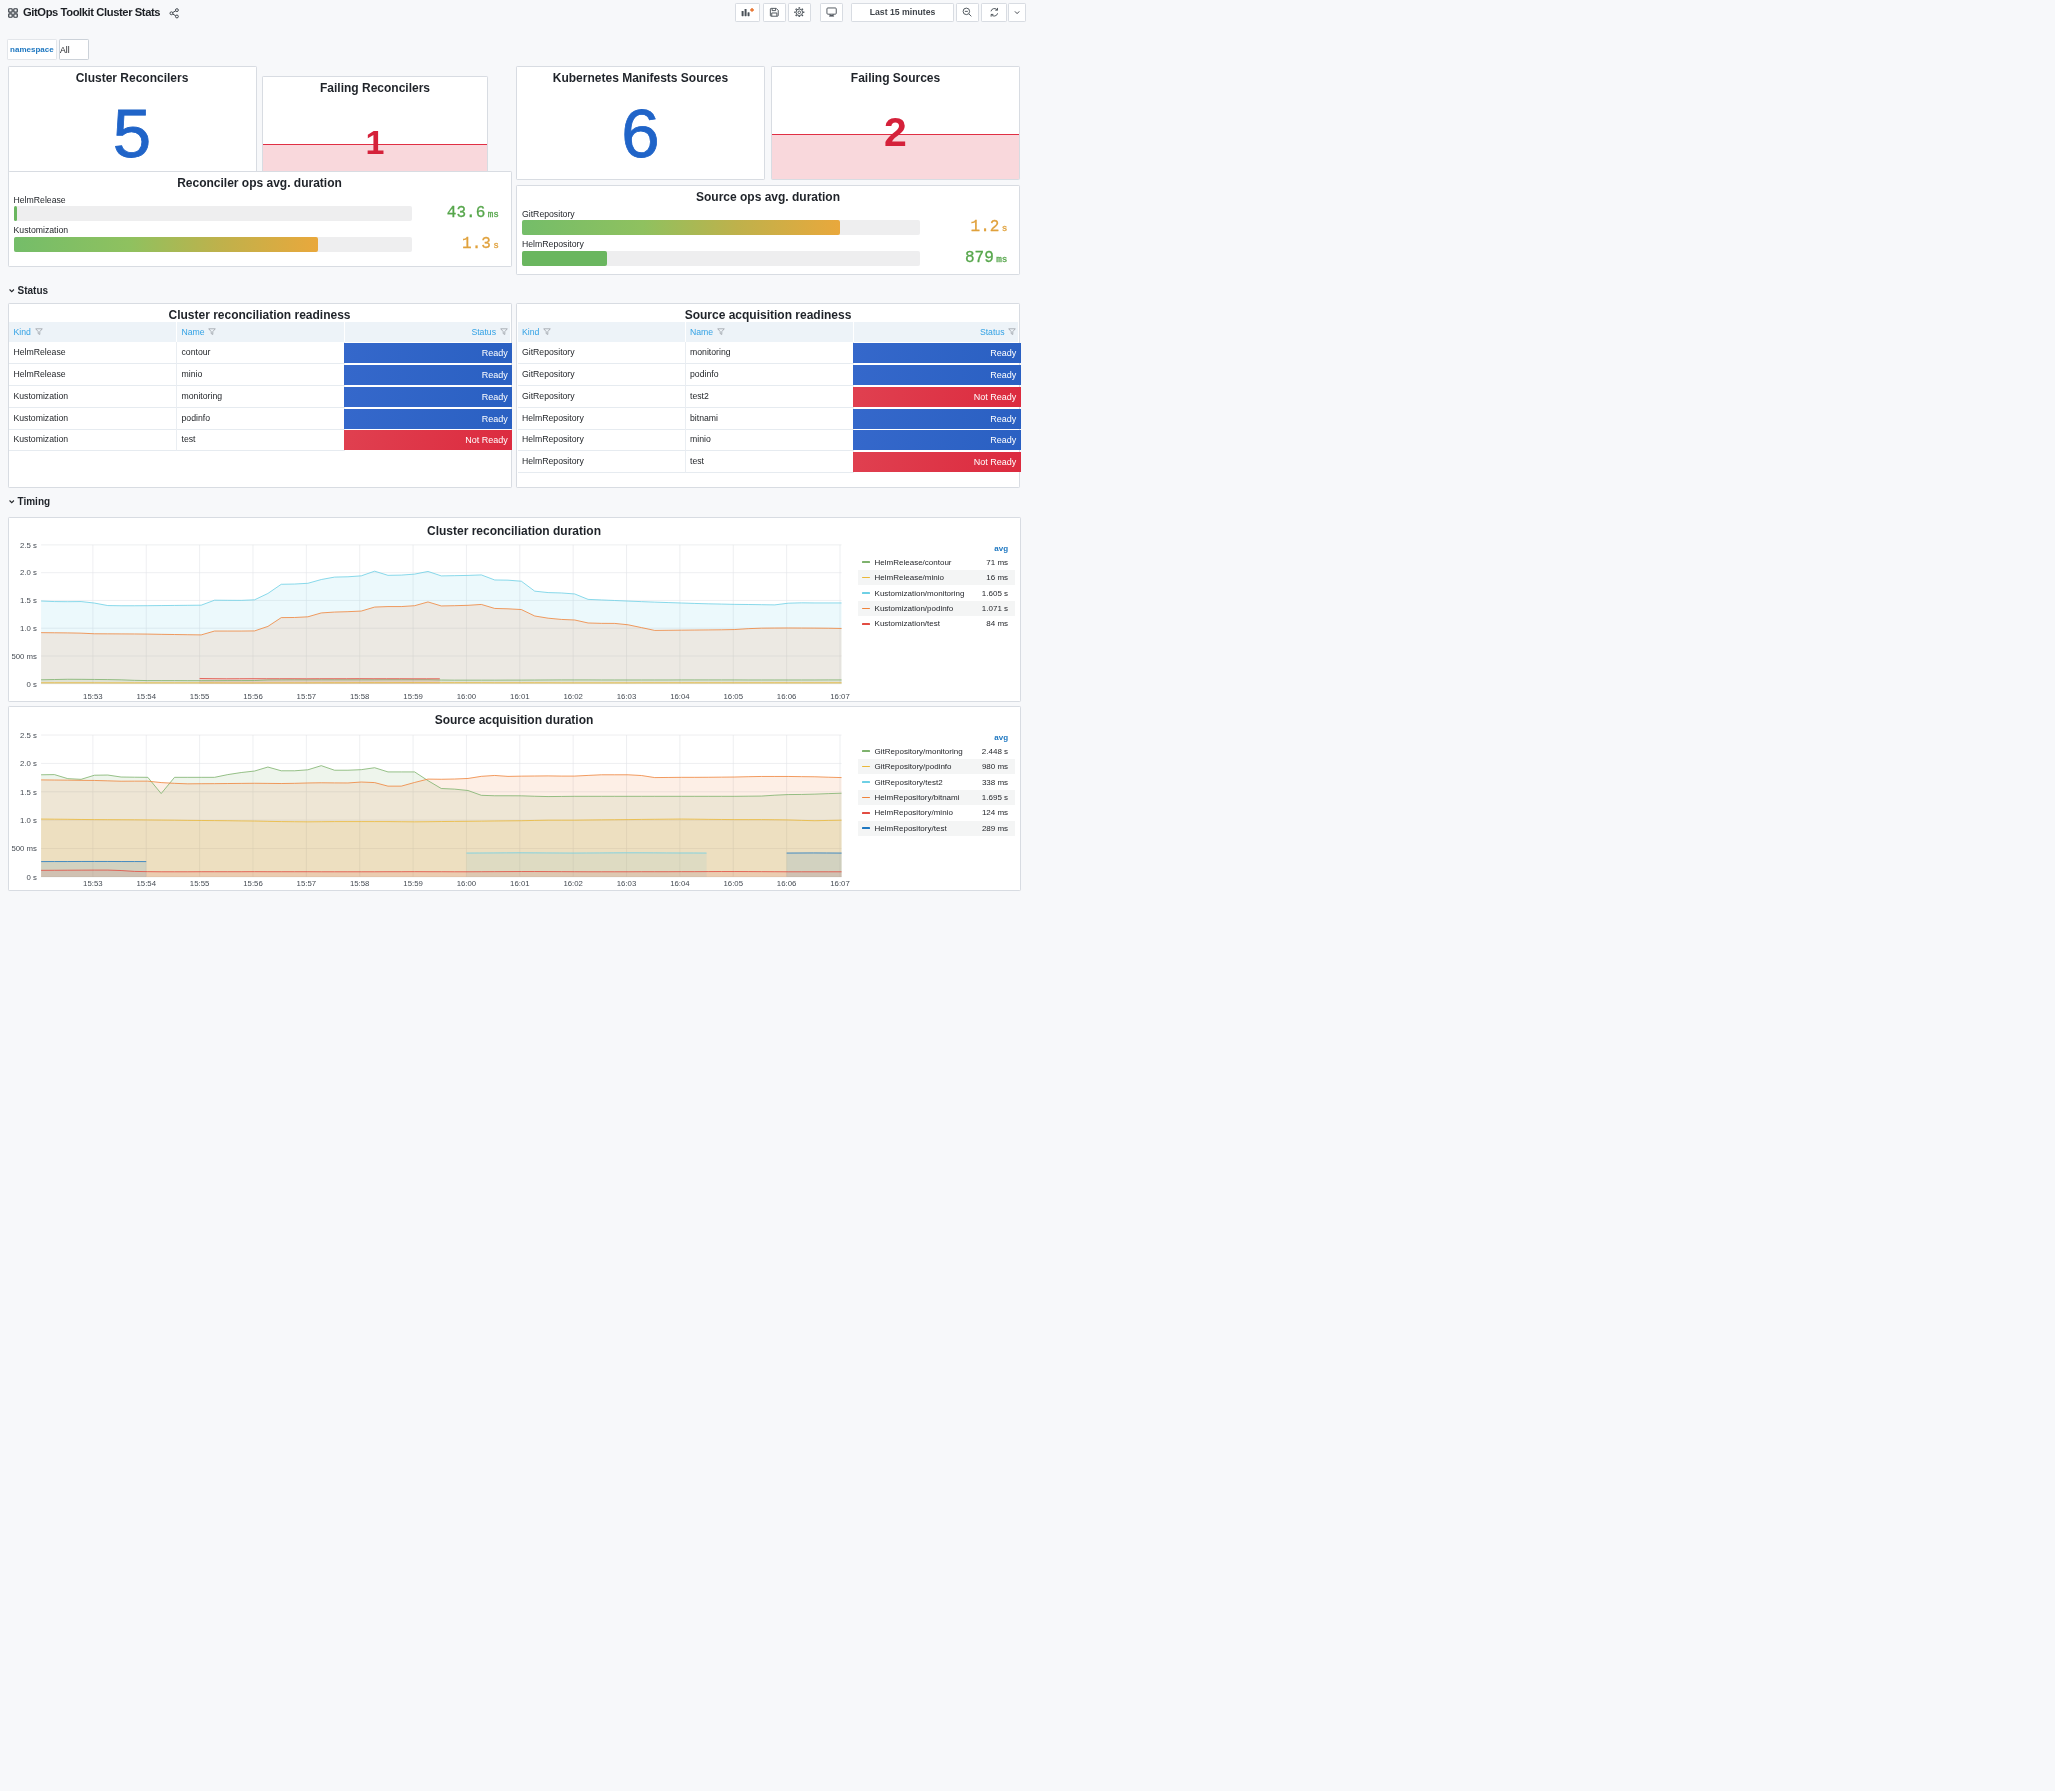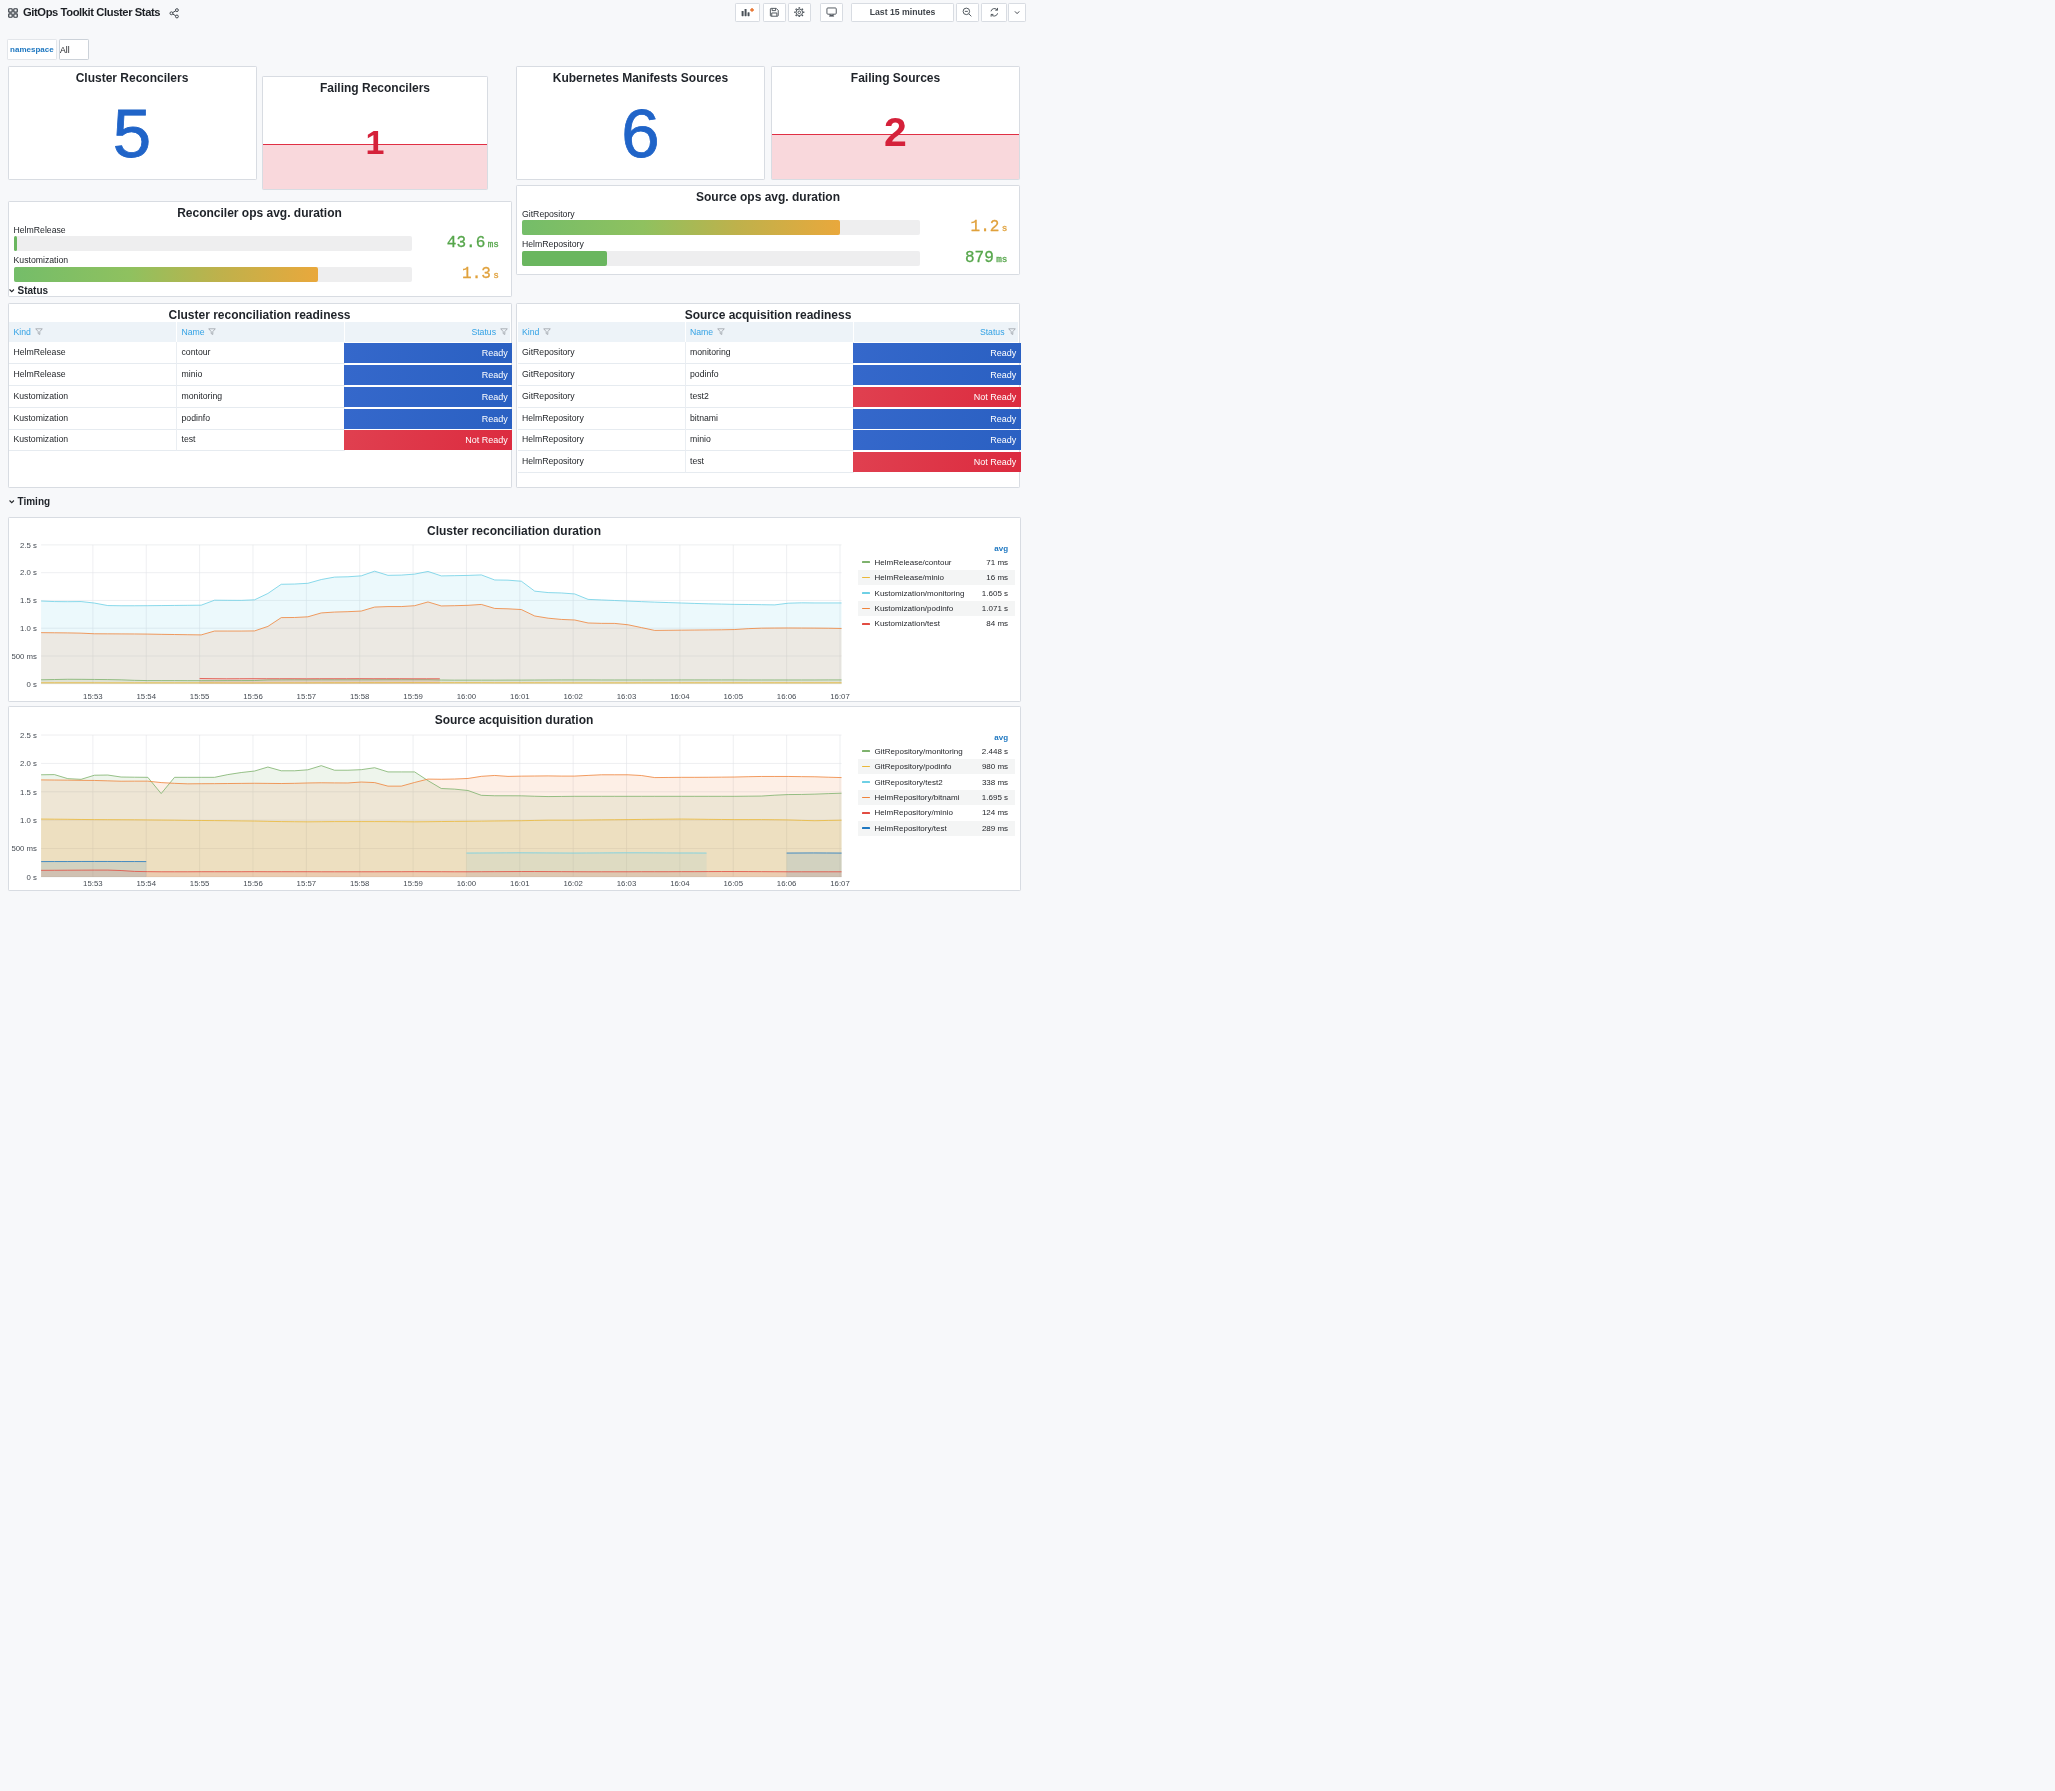--- a/index.html
+++ b/index.html
@@ -156,21 +156,21 @@
     <div class="ptitle">Kubernetes Manifests Sources</div>
     <div class="statnum blue" style="font-size:69px">6</div>
   </div>
 <div class="panel" style="left:771px;top:66px;width:249px;height:114px;overflow:hidden">
     <div class="ptitle">Failing Sources</div>
     <div class="failfill"></div>
     <div class="failline"></div>
     <div class="statnum red" style="font-size:41px">2</div>
   </div>
 
-<div class="panel" style="left:7.5px;top:201px;width:504px;height:96px">
+<div class="panel" style="left:7.5px;top:171px;width:504px;height:96px">
     <div class="ptitle">Reconciler ops avg. duration</div>
     <div class="bglabel" style="top:22.5px">HelmRelease</div>
     <div class="bgtrack" style="top:34px;width:398px">
       <div class="bgfill" style="width:3.1px;background:#6ab65f"></div>
     </div>
     <div class="bgval" style="top:31px;color:#56a64b">
       <span class="n">43.6</span> 
       <span class="u">ms</span>
     </div>
     <div class="bglabel" style="top:53px">Kustomization</div>

